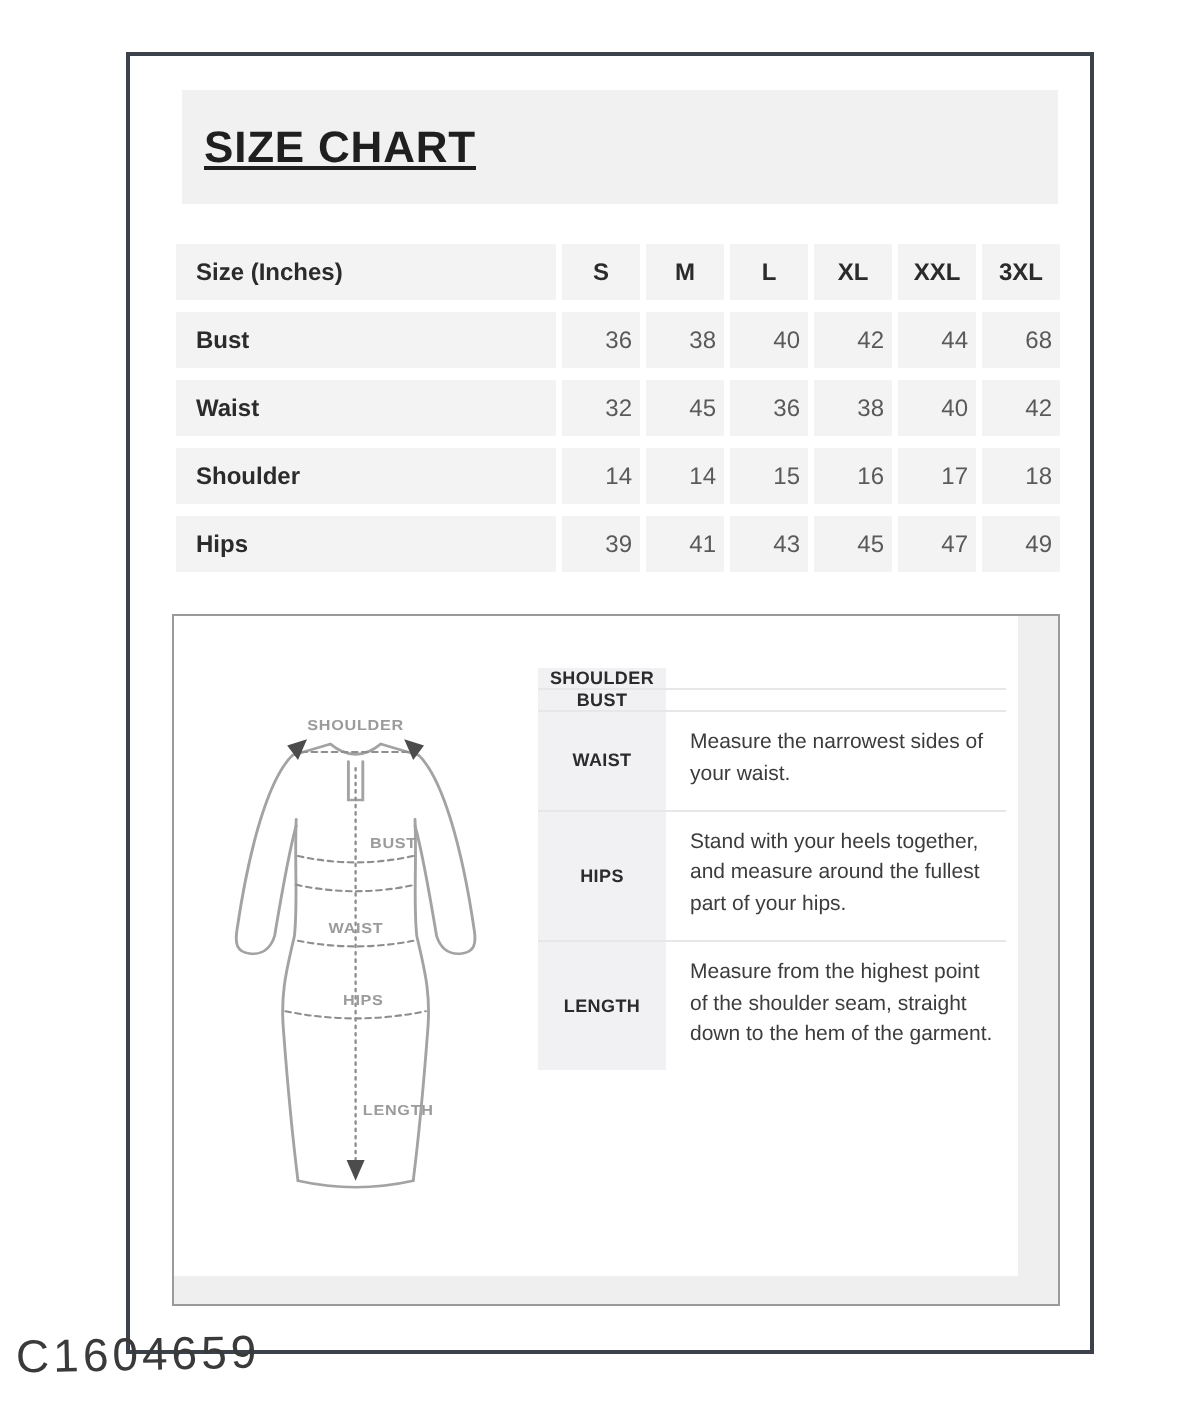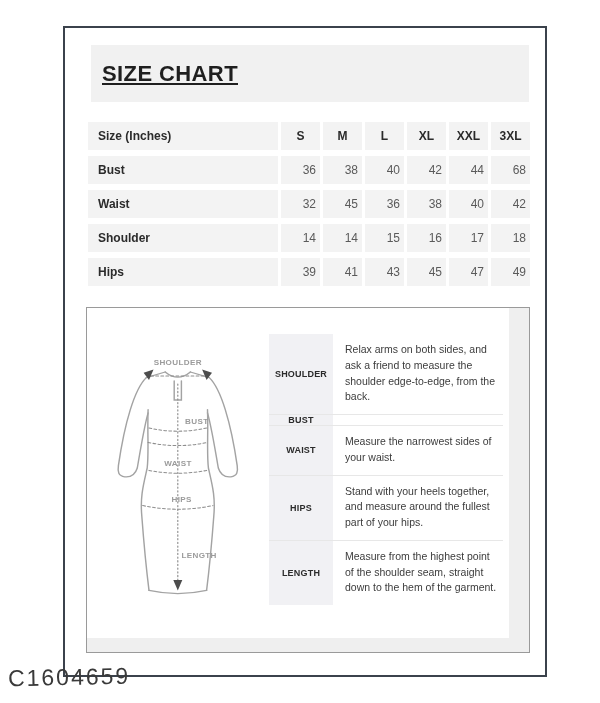--- a/index.html
+++ b/index.html
@@ -161,21 +161,20 @@
                 <text x="85" y="208">HIPS</text>
                 <text x="96" y="277">LENGTH</text>
               </g>
             </g>
           </svg>
         </div>
 
         <div class="guide-table">
           <div class="guide-row">
             <div class="guide-label">SHOULDER</div>
-            <div class="guide-text">Relax arms on both sides, and ask a friend to measure the shoulder edge-to-edge, from the back.</div>
           </div>
           <div class="guide-row">
             <div class="guide-label">BUST</div>
           </div>
           <div class="guide-row">
             <div class="guide-label">WAIST</div>
             <div class="guide-text">Measure the narrowest sides of your waist.</div>
           </div>
           <div class="guide-row">
             <div class="guide-label">HIPS</div>

